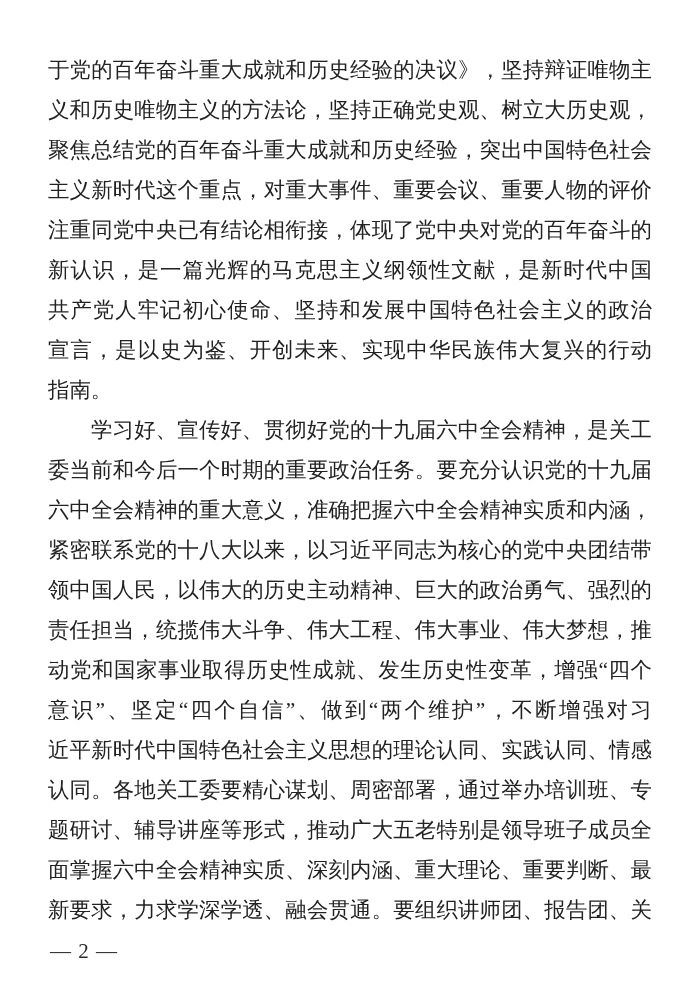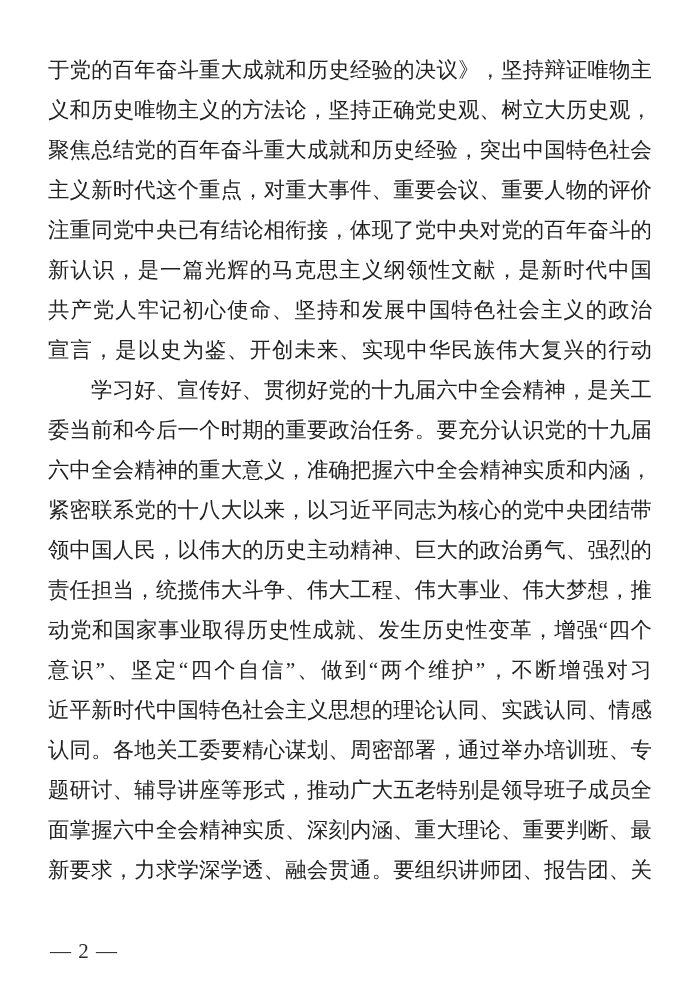--- a/index.html
+++ b/index.html
@@ -286,20 +286,21 @@
         <span>民</span>
         <span>族</span>
         <span>伟</span>
         <span>大</span>
         <span>复</span>
         <span>兴</span>
         <span>的</span>
         <span>行</span>
         <span>动</span>
       </div>
+      <div class="line">指南。</div>
       <div class="line justify indent">
         <span>学</span>
         <span>习</span>
         <span>好</span>
         <span>、</span>
         <span>宣</span>
         <span>传</span>
         <span>好</span>
         <span>、</span>
         <span>贯</span>

